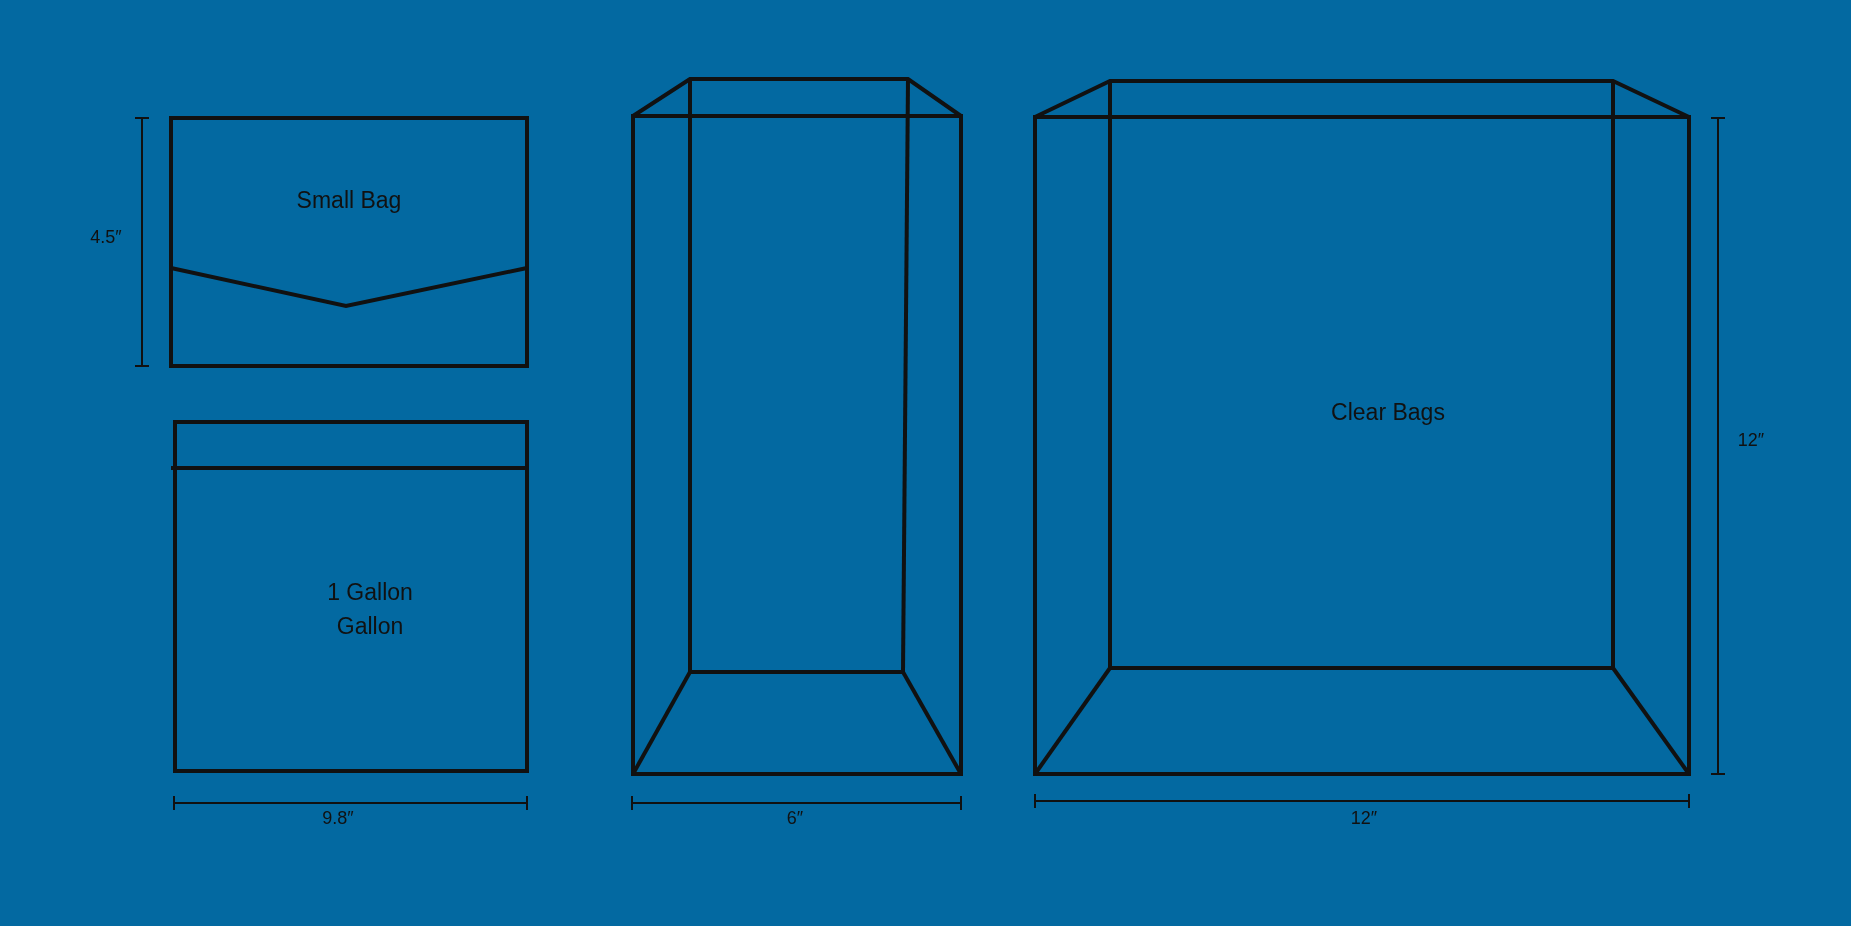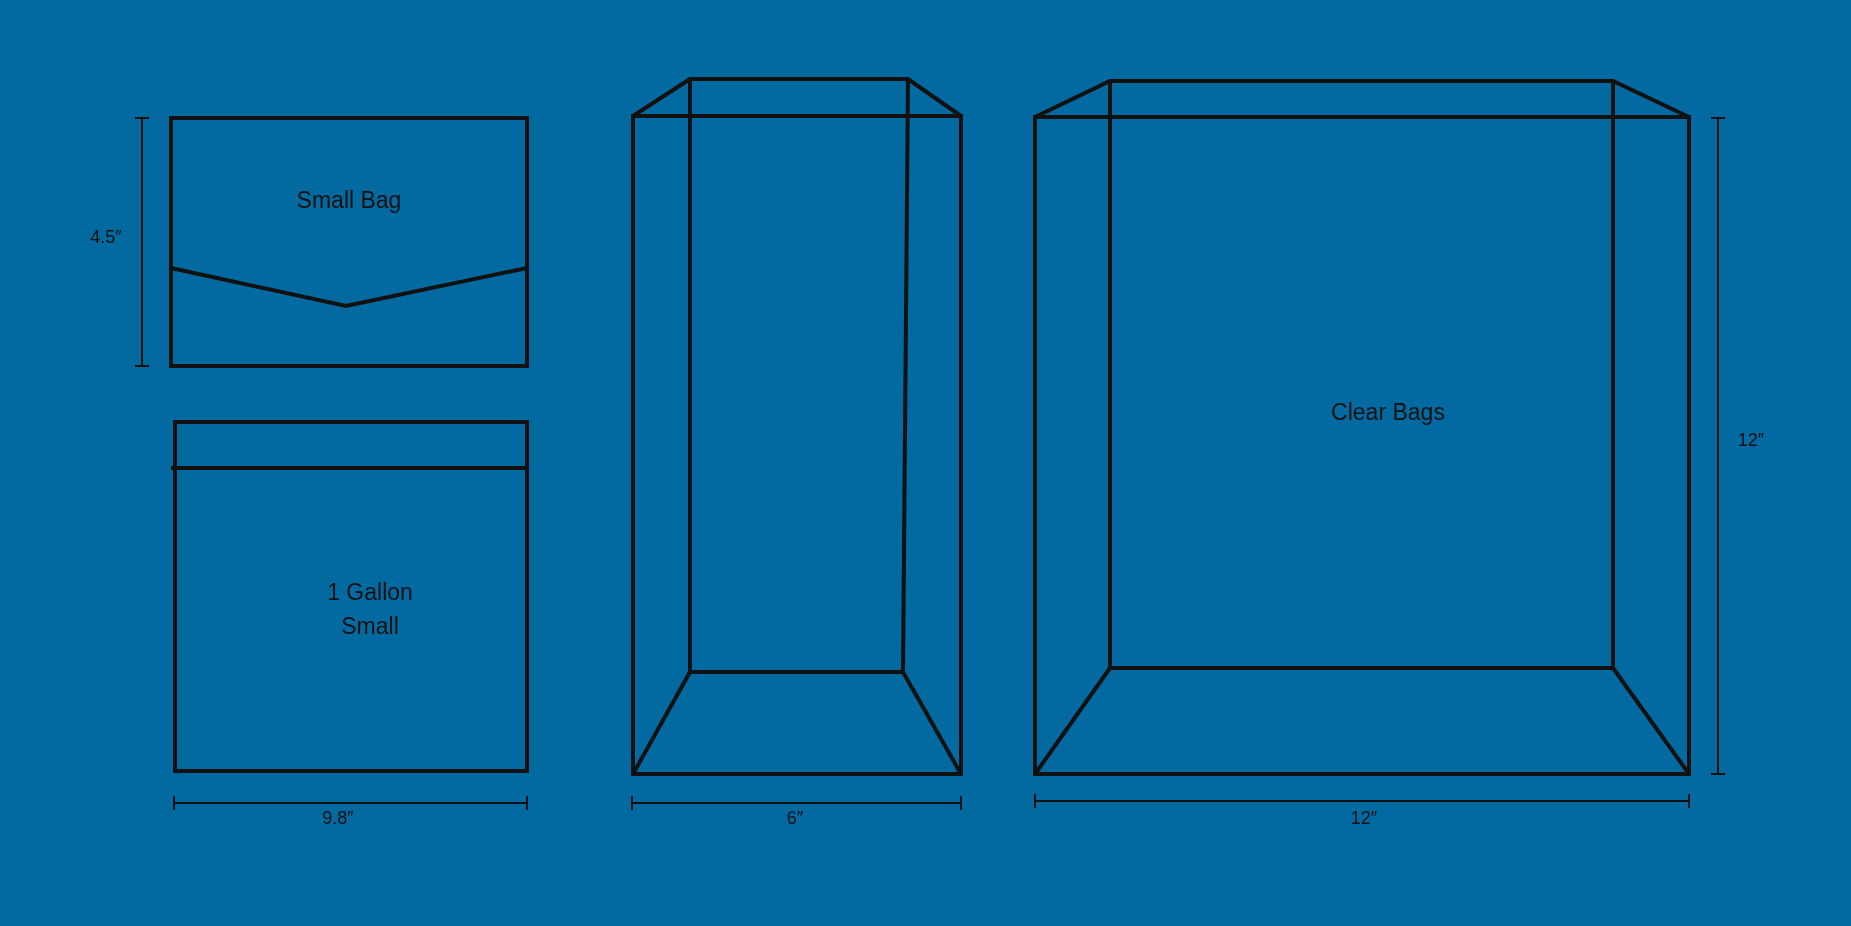--- a/index.html
+++ b/index.html
@@ -77,21 +77,21 @@
       <line class="dim" x1="1711" y1="118" x2="1725" y2="118"></line>
       <line class="dim" x1="1711" y1="774" x2="1725" y2="774"></line>
     </g>
   </svg>
 
   <div class="lbl big" style="left:349px; top:200px;">Small Bag</div>
   <div class="lbl small" style="left:106px; top:237px;">4.5″</div>
 
   <div class="lbl big two-line" style="left:370px; top:609px;">
     <div>1 Gallon</div>
-    <div>Small</div>
+    <div>Gallon</div>
   </div>
   <div class="lbl small" style="left:338px; top:818px;">9.8″</div>
 
   <div class="lbl small" style="left:795px; top:818px;">6″</div>
 
   <div class="lbl big" style="left:1364px; top:412px;margin-left:24px;">Clear Bags</div>
   <div class="lbl small" style="left:1364px; top:818px;">12″</div>
   <div class="lbl small" style="left:1751px; top:440px;">12″</div>
 </div>
 

